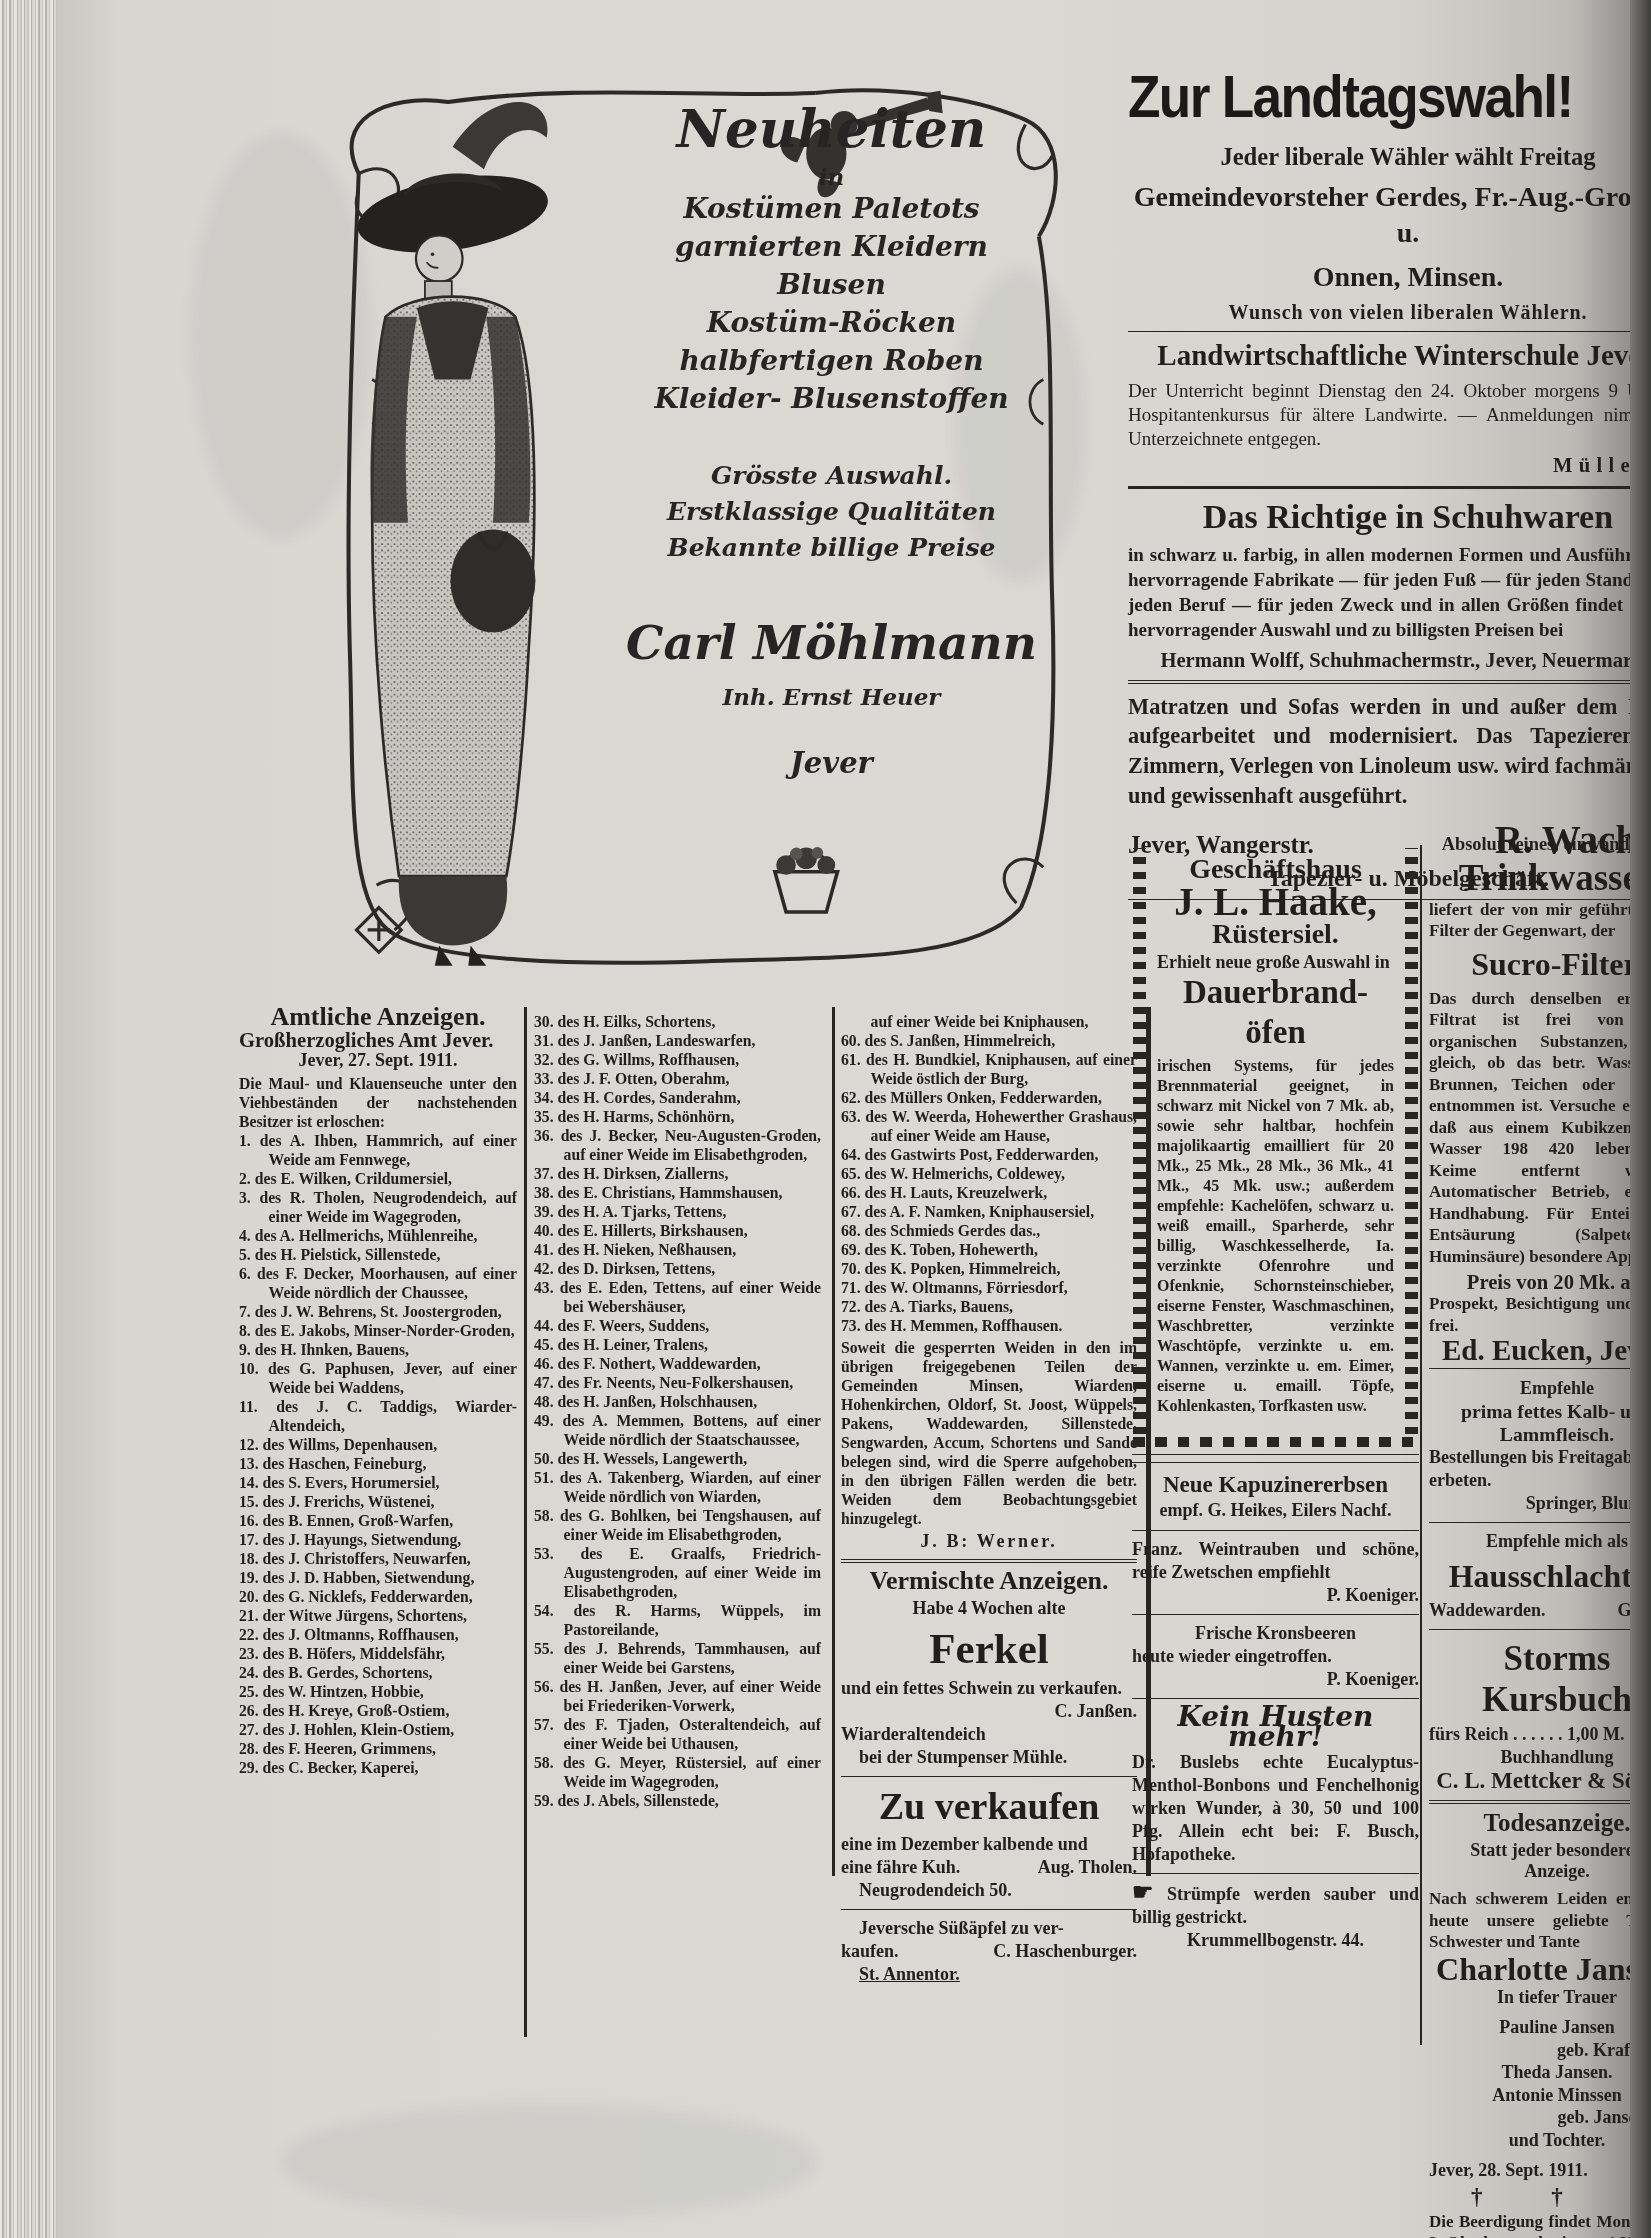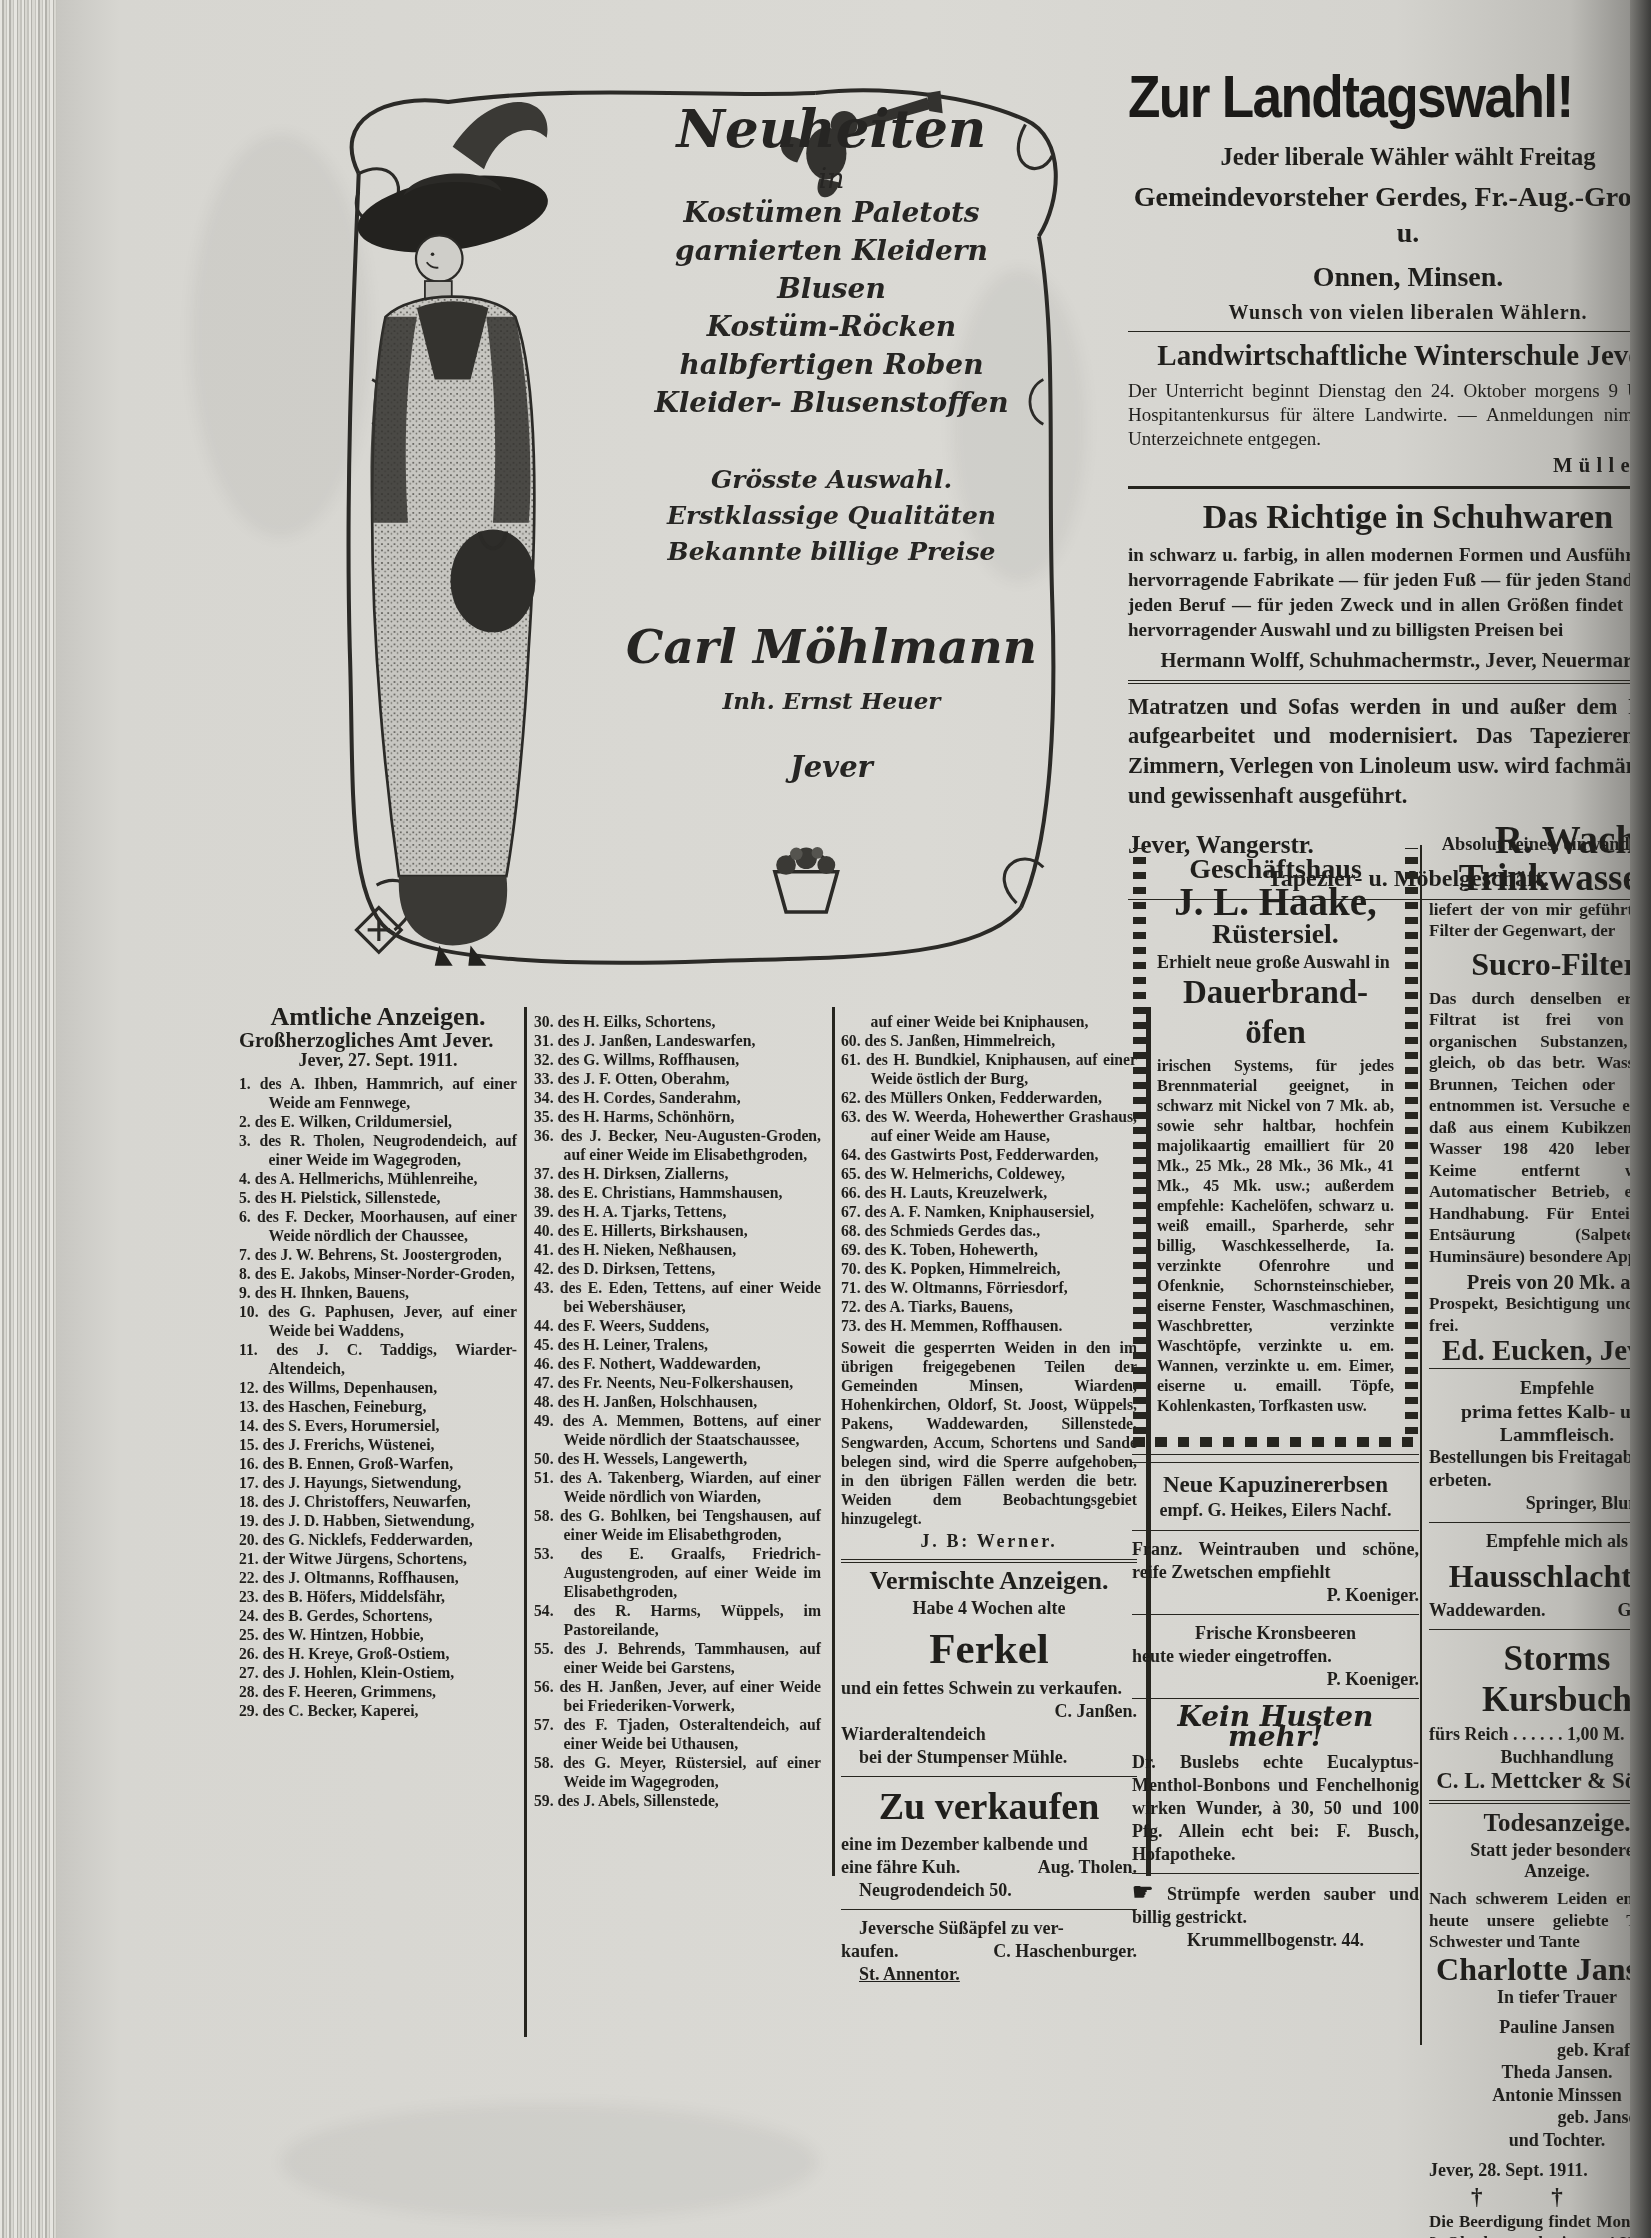--- a/index.html
+++ b/index.html
@@ -18,21 +18,21 @@
   .hrthin{border-top:1.8px solid #26251f;margin:7.2px 0;}
   .hrdbl{border-top:4.9px double #26251f;margin:8px 0;}
   .vrule{position:absolute;background:#26251f;}
 
   
   .fashion{position:absolute;left:248px;top:66px;width:801px;height:938px;}
   .fashion svg{position:absolute;left:0;top:0;}
   .fash-text{position:absolute;left:278px;top:31px;width:497px;text-align:center;
              font-style:italic;font-family:"DejaVu Serif",serif;color:#262523;}
   .f-title{font-size:53px;font-weight:bold;margin-bottom:3.6px;}
-  .f-in{font-size:27px;font-weight:normal;}
+  .f-in{font-size:23px;font-weight:bold;}
   .f-line{font-size:28px;font-weight:bold;line-height:38px;}
   .f-sub{font-size:25px;font-weight:bold;line-height:36px;}
   .f-sub-wrap{margin-top:40px;}
   .f-brand{font-size:47px;font-weight:bold;margin-top:49px;}
   .f-owner{font-size:23px;font-weight:bold;margin-top:13.4px;}
   .f-city{font-size:29px;font-weight:bold;margin-top:36px;}
 
   
   .rt{position:absolute;left:1071px;top:63px;width:560px;}
   .lt-title{font-family:"Liberation Sans","DejaVu Sans",sans-serif;font-weight:bold;font-size:59px;
@@ -235,20 +235,21 @@
     </section>
 
     <div class="vrule" style="left:467px;top:1007px;width:2.7px;height:1030px;"></div>
     <div class="vrule" style="left:775px;top:1007px;width:2.7px;height:869px;"></div>
     <div class="vrule" style="left:1089px;top:1007px;width:4.9px;height:869px;"></div>
 
     <section class="col" style="left:182px;top:1007px;width:278px;">
       <div class="amt-title">Amtliche Anzeigen.</div>
       <div class="amt-auth">Großherzogliches Amt Jever.</div>
       <div class="amt-date">Jever, 27. Sept. 1911.</div>
+      <div class="intro">Die Maul- und Klauenseuche unter den Viehbeständen der nachstehenden Besitzer ist erloschen:</div>
       <div>
           <div class="itm">1. des A. Ihben, Hammrich, auf einer Weide am Fennwege,</div>
           <div class="itm">2. des E. Wilken, Crildumersiel,</div>
           <div class="itm">3. des R. Tholen, Neugrodendeich, auf einer Weide im Wagegroden,</div>
           <div class="itm">4. des A. Hellmerichs, Mühlenreihe,</div>
           <div class="itm">5. des H. Pielstick, Sillenstede,</div>
           <div class="itm">6. des F. Decker, Moorhausen, auf einer Weide nördlich der Chaussee,</div>
           <div class="itm">7. des J. W. Behrens, St. Joostergroden,</div>
           <div class="itm">8. des E. Jakobs, Minser-Norder-Groden,</div>
           <div class="itm">9. des H. Ihnken, Bauens,</div>

